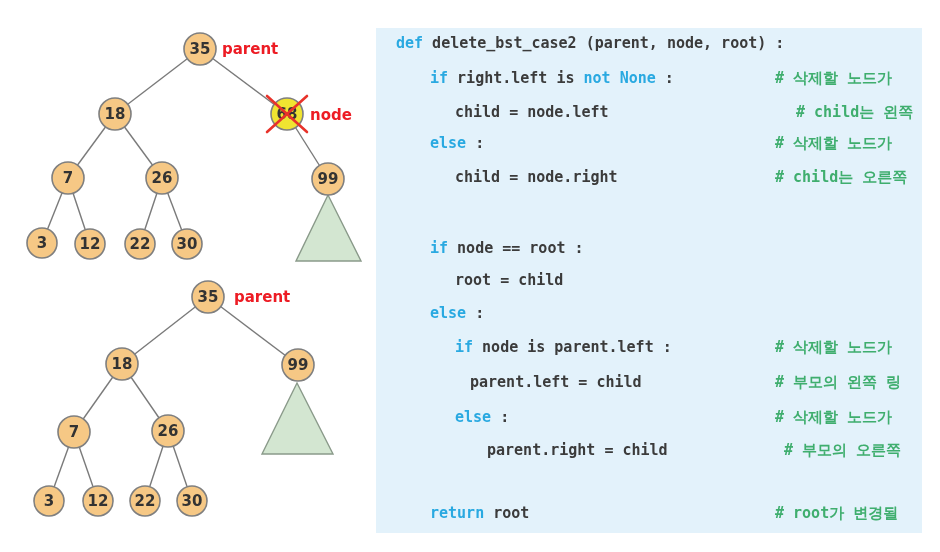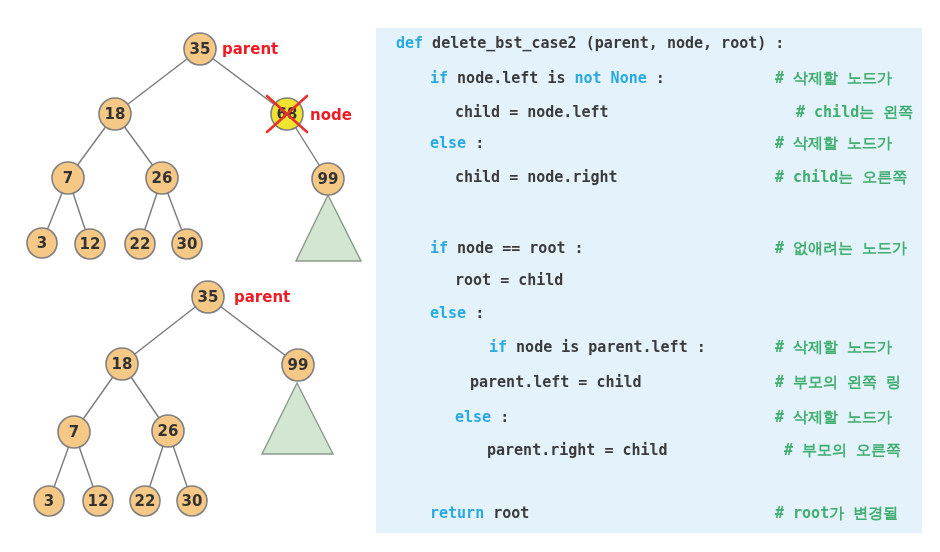--- a/index.html
+++ b/index.html
@@ -88,47 +88,46 @@
         <circle cx="192" cy="490" r="15" fill="#f6c885" stroke="#7f7f7f" stroke-width="1.6"></circle>
         <text x="192" y="490" text-anchor="middle" dy="0.35em" font-size="15" font-weight="bold" fill="#333333">30</text>
         <text x="234" y="286" text-anchor="start" dy="0.35em" font-size="15" font-weight="bold" fill="#ed1c24">parent</text>
       </g>
     </svg></div>
 <div id="code-panel" style="background: rgb(227, 242, 251); padding-left: 28px;">
     <div class="code-line" style="top: 3px;">
       <span class="code-text" style="left: 20px;"><span class="kw">def</span><span class="tx"> delete_bst_case2 (parent, node, root) :</span></span>
     </div>
     <div class="code-line" style="top: 38px;">
-      <span class="code-text" style="left: 54px;"><span class="kw">if</span><span class="tx"> node.left is </span><span class="kw">not None</span><span class="tx"> :</span></span>
+      <span class="code-text" style="left: 54px;"><span class="kw">if</span><span class="tx"> right.left is </span><span class="kw">not None</span><span class="tx"> :</span></span>
       <span class="comment" style="left: 399px;"># 삭제할 노드가</span>
     </div>
     <div class="code-line" style="top: 72px;">
       <span class="code-text" style="left: 79px;"><span class="tx">child = node.left</span></span>
       <span class="comment" style="left: 420px;"># child는 왼쪽 자</span>
     </div>
     <div class="code-line" style="top: 103px;">
       <span class="code-text" style="left: 54px;"><span class="kw">else</span><span class="tx"> :</span></span>
       <span class="comment" style="left: 399px;"># 삭제할 노드가</span>
     </div>
     <div class="code-line" style="top: 137px;">
       <span class="code-text" style="left: 79px;"><span class="tx">child = node.right</span></span>
       <span class="comment" style="left: 399px;"># child는 오른쪽</span>
     </div>
     <div class="code-line" style="top: 208px;">
       <span class="code-text" style="left: 54px;"><span class="kw">if</span><span class="tx"> node == root :</span></span>
-      <span class="comment" style="left: 399px;"># 없애려는 노드가</span>
     </div>
     <div class="code-line" style="top: 240px;">
       <span class="code-text" style="left: 79px;"><span class="tx">root = child</span></span>
     </div>
     <div class="code-line" style="top: 273px;">
       <span class="code-text" style="left: 54px;"><span class="kw">else</span><span class="tx"> :</span></span>
     </div>
     <div class="code-line" style="top: 307px;">
-      <span class="code-text" style="left: 79px; margin-left: 34px;"><span class="kw">if</span><span class="tx"> node is parent.left :</span></span>
+      <span class="code-text" style="left: 79px;"><span class="kw">if</span><span class="tx"> node is parent.left :</span></span>
       <span class="comment" style="left: 399px;"># 삭제할 노드가</span>
     </div>
     <div class="code-line" style="top: 342px;">
       <span class="code-text" style="left: 94px;"><span class="tx">parent.left = child</span></span>
       <span class="comment" style="left: 399px;"># 부모의 왼쪽 링</span>
     </div>
     <div class="code-line" style="top: 377px;">
       <span class="code-text" style="left: 79px;"><span class="kw">else</span><span class="tx"> :</span></span>
       <span class="comment" style="left: 399px;"># 삭제할 노드가</span>
     </div>

